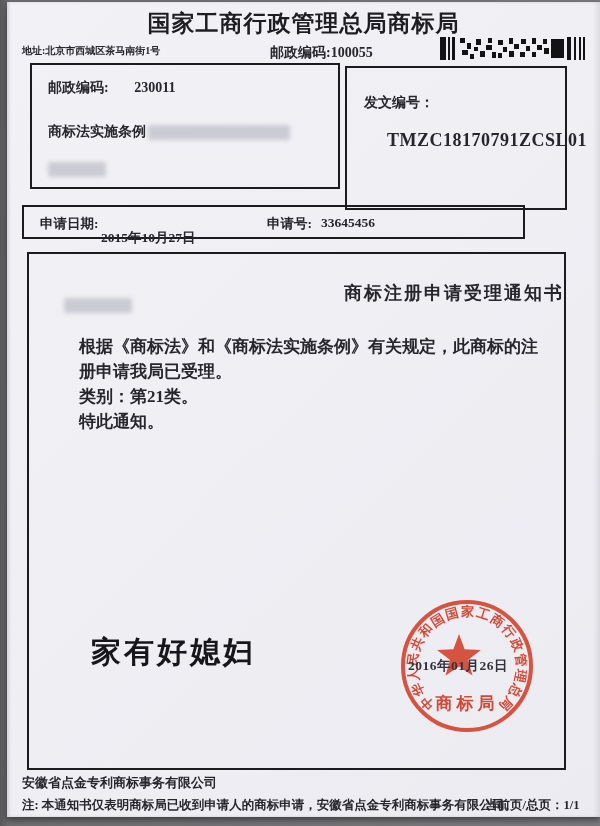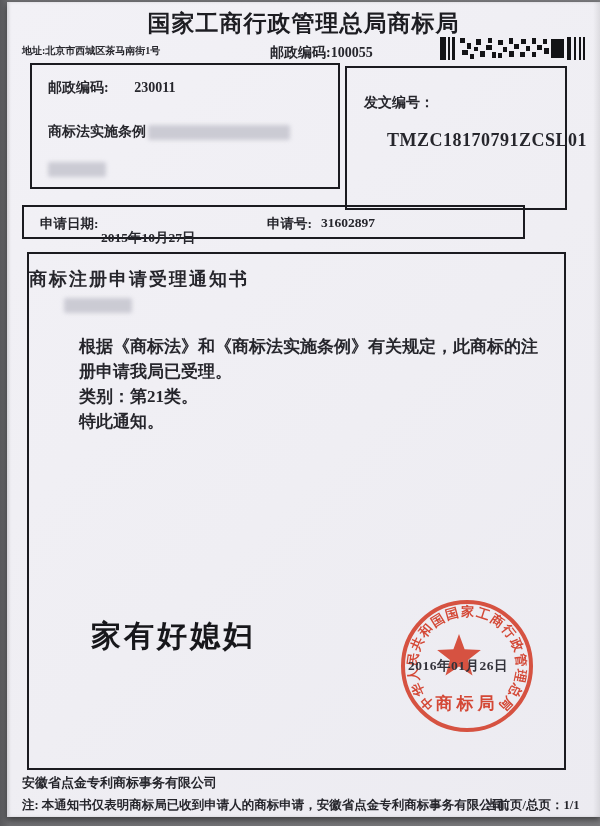--- a/index.html
+++ b/index.html
@@ -37,26 +37,26 @@
 
   .issue-label { position:absolute; left:17px; top:26px; font-size:14px; font-weight:700; }
   .issue-value { position:absolute; left:40px; top:62px; font-size:18px; font-weight:700; letter-spacing:.5px; }
 
   .date-bar-inner { position:absolute; inset:0; font-size:13.5px; font-weight:700; }
   .app-date-label { position:absolute; left:16px; top:8px; }
   .app-date-value { position:absolute; left:77px; top:8px;margin-top:14px; }
   .app-no-label   { position:absolute; left:243px; top:8px; }
   .app-no-value   { position:absolute; left:297px; top:8px; }
 
-  .notice-title { position:absolute; left:0; right:0; top:13px; text-align:left;
+  .notice-title { position:absolute; left:0; right:0; top:27px; text-align:right;
                   font-size:18px; font-weight:700; letter-spacing:2px; }
   .applicant-blur { position:absolute; left:35px; top:44px; width:68px; height:15px; }
   .notice-body { position:absolute; left:50px; top:80px; width:470px; font-size:17px;
                  font-weight:700; line-height:25px; }
-  .trademark { position:absolute; left:62px; top:362px; font-size:30px; font-weight:600;
+  .trademark { position:absolute; left:62px; top:378px; font-size:30px; font-weight:600;
                letter-spacing:3px; color:#17171b;
                font-family:"Liberation Sans","DejaVu Sans",sans-serif; }
 
   .stamp { position:absolute; left:363px; top:337px; width:150px; height:150px; opacity:.92; }
   .stamp-date { position:absolute; left:379px; top:403px; width:120px; font-size:13.5px;
                 font-weight:700; color:#32323a; letter-spacing:.5px; white-space:nowrap; }
 
   .agent-line { position:absolute; left:15px; top:772px; font-size:13px; font-weight:700; }
   .note-row { position:absolute; left:15px; top:795px; right:12px; font-size:12.5px; font-weight:700; }
   .note-text { position:absolute; left:0; top:0; }
@@ -127,21 +127,21 @@
     <div class="box issue-box">
       <div class="issue-label">发文编号：</div>
       <div class="issue-value">TMZC18170791ZCSL01</div>
     </div>
 
     <div class="box date-bar">
       <div class="date-bar-inner">
         <span class="app-date-label">申请日期:</span>
         <span class="app-date-value">2015年10月27日</span>
         <span class="app-no-label">申请号:</span>
-        <span class="app-no-value">31602897</span>
+        <span class="app-no-value">33645456</span>
       </div>
     </div>
 
     <div class="box main-box">
       <div class="notice-title">商标注册申请受理通知书</div>
       <span class="blur applicant-blur"></span>
       <div class="notice-body">
         <div>根据《商标法》和《商标法实施条例》有关规定，此商标的注册申请我局已受理。</div>
         <div>类别：第21类。</div>
         <div>特此通知。</div>

